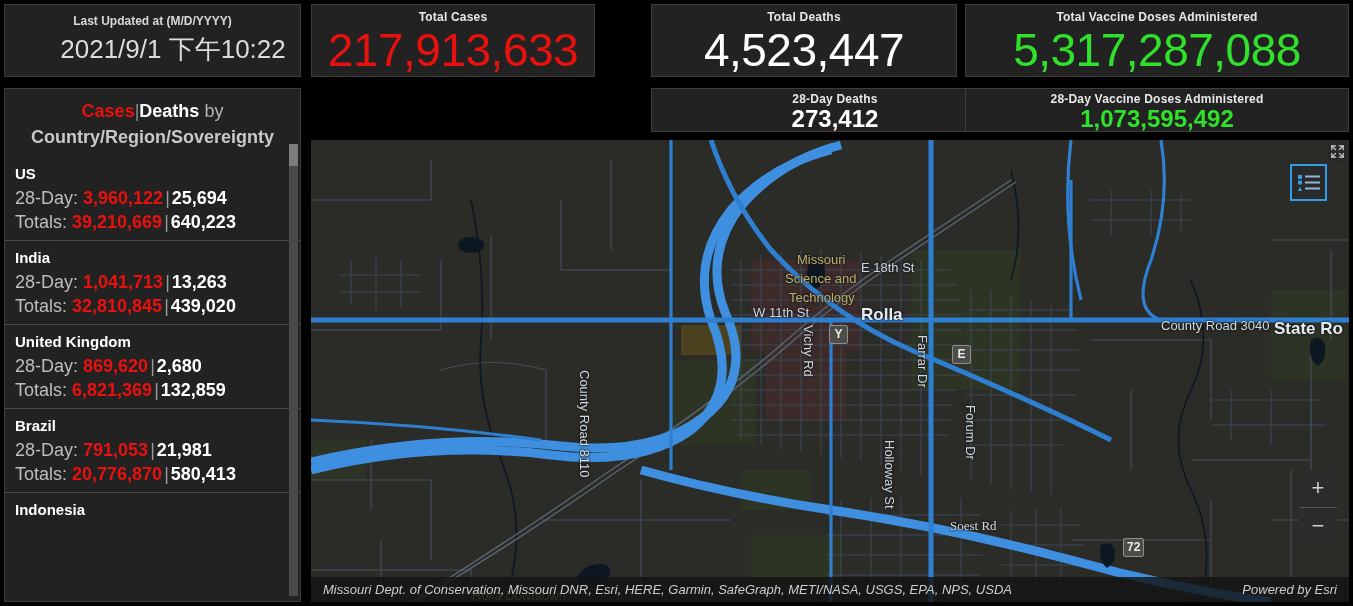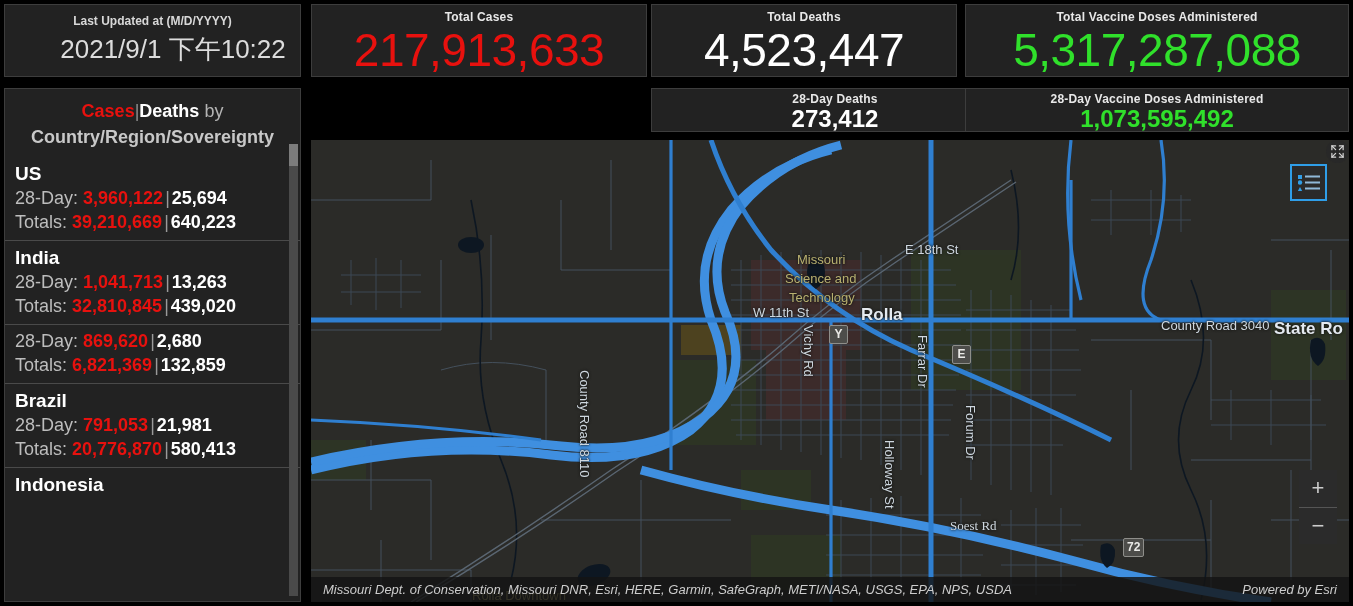--- a/index.html
+++ b/index.html
@@ -39,21 +39,21 @@
     color: #dcdcdc; font-size: 26px; font-weight: 400;
     margin-top: 4px; white-space: nowrap; margin-left: 41px;
   }
 
   
   .metric-big { position: absolute; top: 4px; height: 73px; padding-top: 5px; }
   .metric-big .big-num {
     font-size: 46px; font-weight: 400; line-height: 52px;
     white-space: nowrap; letter-spacing: -.5px;
   }
-  #card-total-cases   { left: 311px; width: 336px; }
+  #card-total-cases   { left: 311px; width: 284px; }
   #card-total-deaths  { left: 651px; width: 306px; }
   #card-total-vaccine { left: 965px; width: 384px; }
 
   
   .metric-small { position: absolute; top: 88px; height: 44px; padding-top: 3px; }
   .metric-small .small-num {
     font-size: 24px; font-weight: bold; line-height: 26px;
     white-space: nowrap;
   }
   #card-28-cases   { left: 311px; width: 332px; }
@@ -83,21 +83,21 @@
   .sidebar-header .hdr-deaths { color: #ffffff; }
   .sidebar-header .hdr-by     { color: #b4b4b4; font-weight: normal; }
 
   .list-wrap { position: relative; height: 452px; }
   .country-row {
     border-top: 1px solid #4a4a4a;
     padding: 4px 0 6px 10px;
   }
   .country-row:first-child { border-top: none; }
   .country-name {
-    color: #ffffff; font-size: 19px; font-weight: bold;
+    color: #ffffff; font-size: 15px; font-weight: bold;
     line-height: 25px;
   }
   .country-line {
     font-size: 18px; line-height: 24px; white-space: nowrap;
   }
   .lbl { color: #bdbdbd; font-weight: 400; }
   .num-cases  { color: #e8110e; font-weight: bold; }
   .num-deaths { color: #ffffff; font-weight: bold; }
   .pipe { color: #9a9a9a; font-weight: 400; padding: 0 2px; }
 
@@ -238,20 +238,21 @@
           <div class="country-name">US</div>
           <div class="country-line"><span class="lbl">28-Day:</span> <span class="num-cases">3,960,122</span><span class="pipe">|</span><span class="num-deaths">25,694</span></div>
           <div class="country-line"><span class="lbl">Totals:</span> <span class="num-cases">39,210,669</span><span class="pipe">|</span><span class="num-deaths">640,223</span></div>
         </div>
         <div class="country-row">
           <div class="country-name">India</div>
           <div class="country-line"><span class="lbl">28-Day:</span> <span class="num-cases">1,041,713</span><span class="pipe">|</span><span class="num-deaths">13,263</span></div>
           <div class="country-line"><span class="lbl">Totals:</span> <span class="num-cases">32,810,845</span><span class="pipe">|</span><span class="num-deaths">439,020</span></div>
         </div>
         <div class="country-row">
+          <div class="country-name">United Kingdom</div>
           <div class="country-line"><span class="lbl">28-Day:</span> <span class="num-cases">869,620</span><span class="pipe">|</span><span class="num-deaths">2,680</span></div>
           <div class="country-line"><span class="lbl">Totals:</span> <span class="num-cases">6,821,369</span><span class="pipe">|</span><span class="num-deaths">132,859</span></div>
         </div>
         <div class="country-row">
           <div class="country-name">Brazil</div>
           <div class="country-line"><span class="lbl">28-Day:</span> <span class="num-cases">791,053</span><span class="pipe">|</span><span class="num-deaths">21,981</span></div>
           <div class="country-line"><span class="lbl">Totals:</span> <span class="num-cases">20,776,870</span><span class="pipe">|</span><span class="num-deaths">580,413</span></div>
         </div>
         <div class="country-row">
           <div class="country-name">Indonesia</div>
@@ -362,21 +363,21 @@
         <path d="M790 405 q10 -5 14 5 q1 14 -8 18 q-9 -7 -6 -23z" fill="#0d1722"></path>
       </svg>
 
       <div id="map-labels">
           <div class="maplabel big" style="left: 550px; top: 165px;">Rolla</div>
           <div class="maplabel olive" style="left: 486px; top: 112px;">Missouri</div>
           <div class="maplabel olive" style="left: 474px; top: 131px;">Science and</div>
           <div class="maplabel olive" style="left: 478px; top: 150px;">Technology</div>
           <div class="maplabel olive" style="left: 161px; top: 448px;">Rolla Downtown</div>
           <div class="maplabel " style="left: 442px; top: 165px;">W 11th St</div>
-          <div class="maplabel " style="left: 550px; top: 102px; margin-left: 44px;">E 18th St</div>
+          <div class="maplabel " style="left: 550px; top: 120px;">E 18th St</div>
           <div class="maplabel " style="left: 639px; top: 378px; font-family: Liberation Serif, serif;">Soest Rd</div>
           <div class="maplabel big" style="left: 963px; top: 179px;">State Ro</div>
           <div class="maplabel " style="left: 850px; top: 178px;">County Road 3040</div>
           <div class="maplabel" style="left: 281px; top: 230px; transform: rotate(90deg); transform-origin: left top;">County Road 8110</div>
           <div class="maplabel" style="left: 505px; top: 185px; transform: rotate(90deg); transform-origin: left top;">Vichy Rd</div>
           <div class="maplabel" style="left: 619px; top: 195px; transform: rotate(90deg); transform-origin: left top;">Farrar Dr</div>
           <div class="maplabel" style="left: 586px; top: 300px; transform: rotate(90deg); transform-origin: left top;">Holloway St</div>
           <div class="maplabel" style="left: 667px; top: 265px; transform: rotate(90deg); transform-origin: left top;">Forum Dr</div>
         </div>
 

